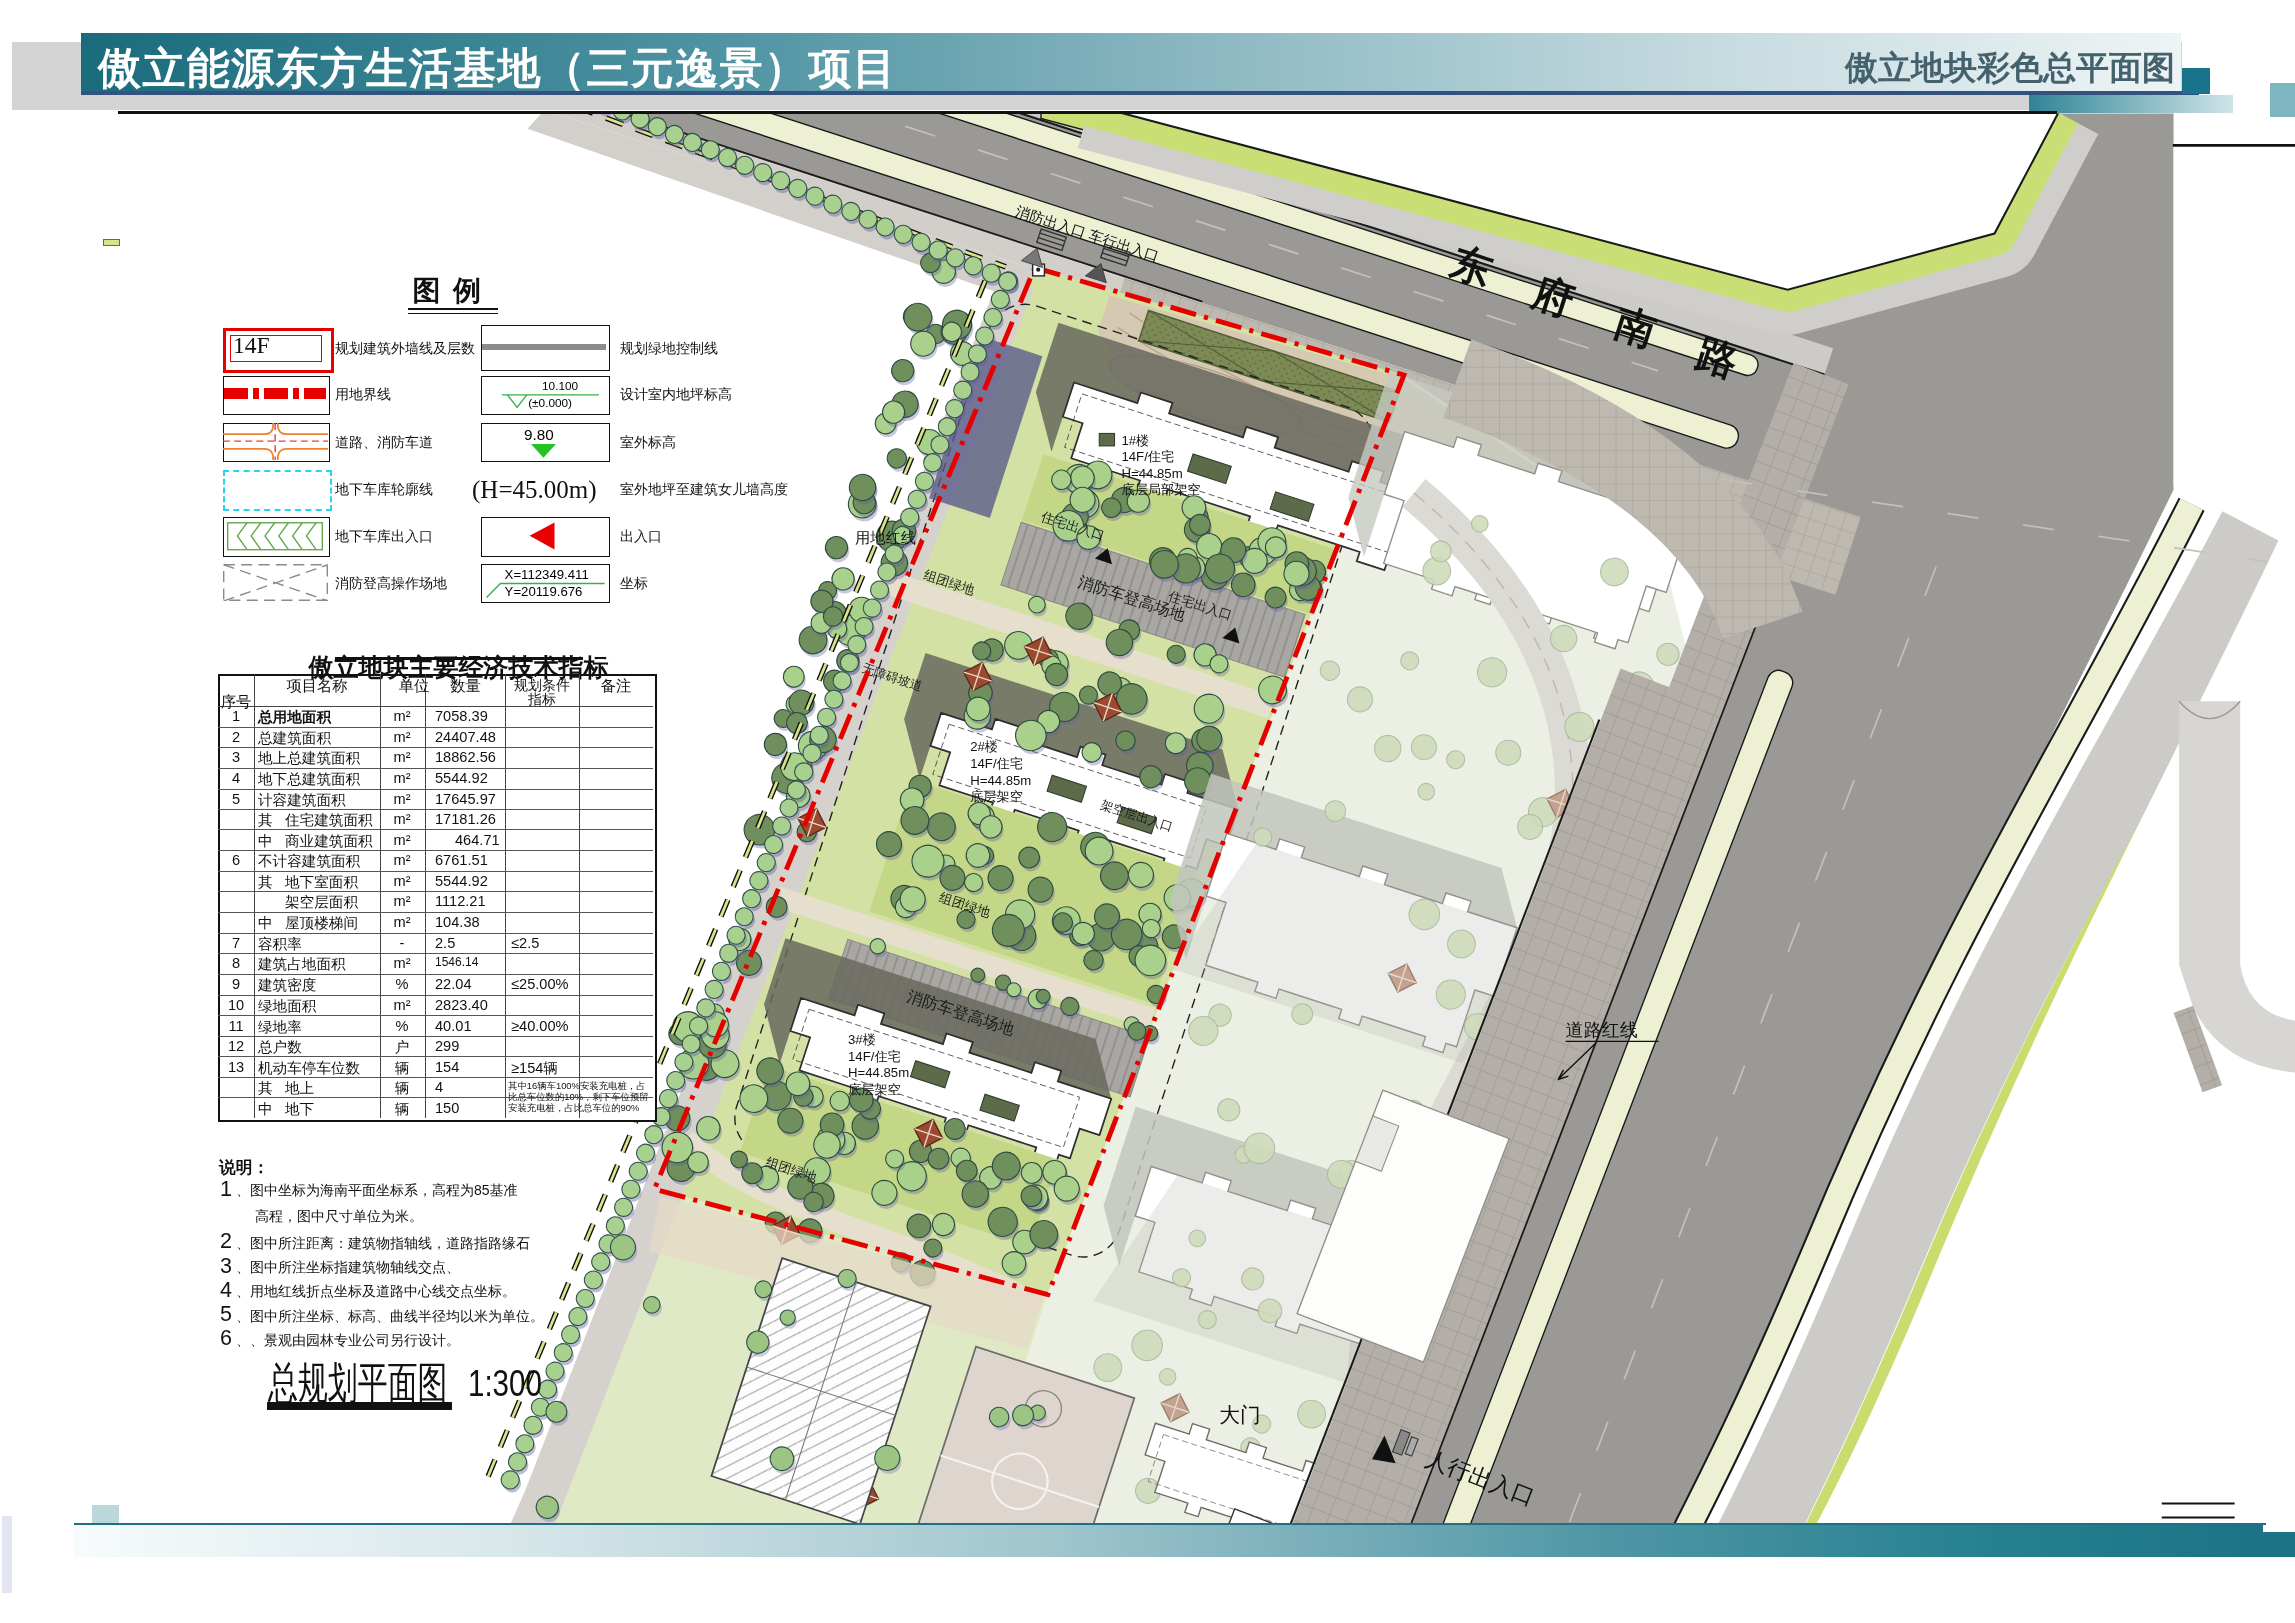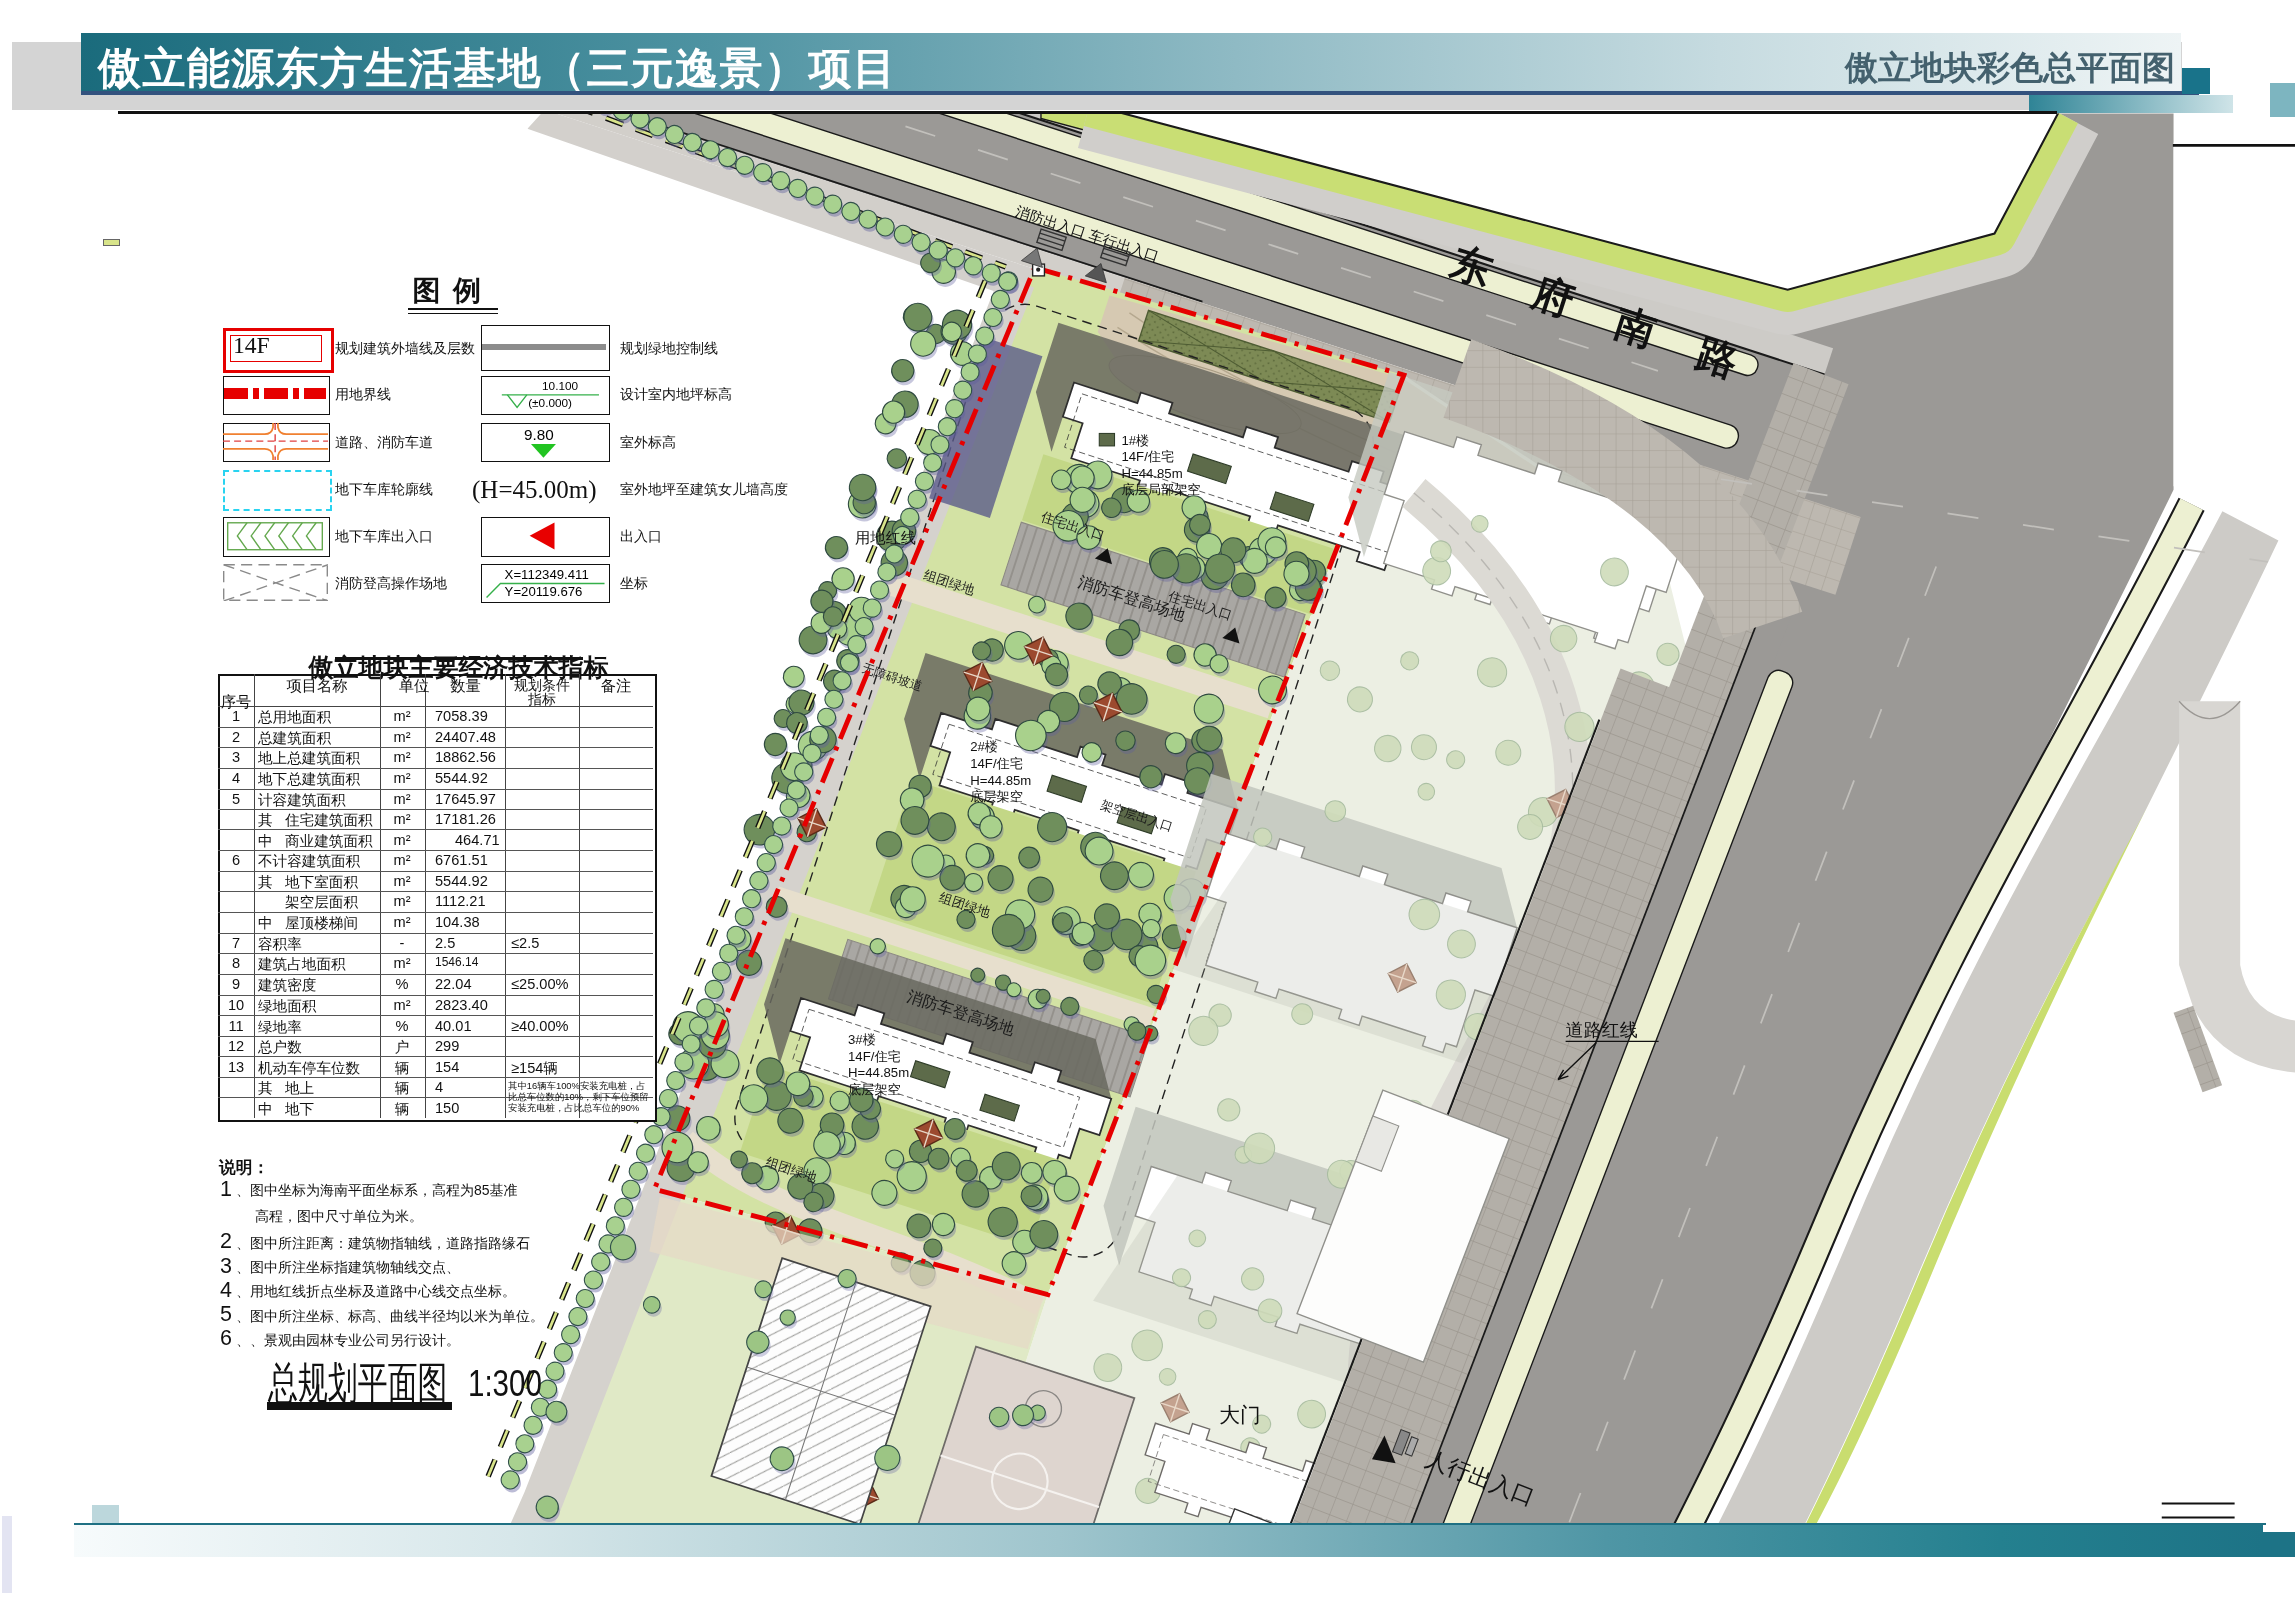--- a/index.html
+++ b/index.html
@@ -1247,21 +1247,21 @@
 <div class="abs" style="left:579px;top:674px;width:0.7px;height:444px;background:#444;"></div>
 <div class="abs" style="left:218px;top:706px;width:435px;height:0.7px;background:#444;"></div>
 <div class="abs" style="left:218px;top:678px;width:36px;text-align:center;font-size:15.3px;line-height:1.0;margin-top:16px;">序号</div>
 <div class="abs" style="left:254px;top:678px;width:126px;text-align:center;font-size:15.3px;line-height:1.0;">项目名称</div>
 <div class="abs" style="left:380px;top:678px;width:68px;text-align:center;font-size:15.3px;line-height:1.0;">单位</div>
 <div class="abs" style="left:425px;top:678px;width:81px;text-align:center;font-size:15.3px;line-height:1.0;">数量</div>
 <div class="abs" style="left:505px;top:678px;width:74px;text-align:center;font-size:14px;line-height:1.0;">规划条件<br>指标</div>
 <div class="abs" style="left:579px;top:678px;width:74px;text-align:center;font-size:15.3px;line-height:1.0;">备注</div>
 <div class="abs" style="left:218px;top:727px;width:435px;height:0.7px;background:#555;"></div>
 <div class="abs" style="left:218px;top:708px;width:36px;text-align:center;font-size:14.6px;">1</div>
-<div class="abs" style="left:258px;top:708px;font-size:14.6px;">总用地面积</div>
+<div class="abs" style="left:258px;top:708px;font-size:14.6px;font-weight:bold;">总用地面积</div>
 <div class="abs" style="left:380px;top:708px;width:44px;text-align:center;font-size:14.6px;">m²</div>
 <div class="abs" style="left:435px;top:708px;font-size:14.6px;">7058.39</div>
 <div class="abs" style="left:218px;top:747px;width:435px;height:0.7px;background:#555;"></div>
 <div class="abs" style="left:218px;top:729px;width:36px;text-align:center;font-size:14.6px;">2</div>
 <div class="abs" style="left:258px;top:729px;font-size:14.6px;">总建筑面积</div>
 <div class="abs" style="left:380px;top:729px;width:44px;text-align:center;font-size:14.6px;">m²</div>
 <div class="abs" style="left:435px;top:729px;font-size:14.6px;">24407.48</div>
 <div class="abs" style="left:218px;top:768px;width:435px;height:0.7px;background:#555;"></div>
 <div class="abs" style="left:218px;top:749px;width:36px;text-align:center;font-size:14.6px;">3</div>
 <div class="abs" style="left:258px;top:749px;font-size:14.6px;">地上总建筑面积</div>

